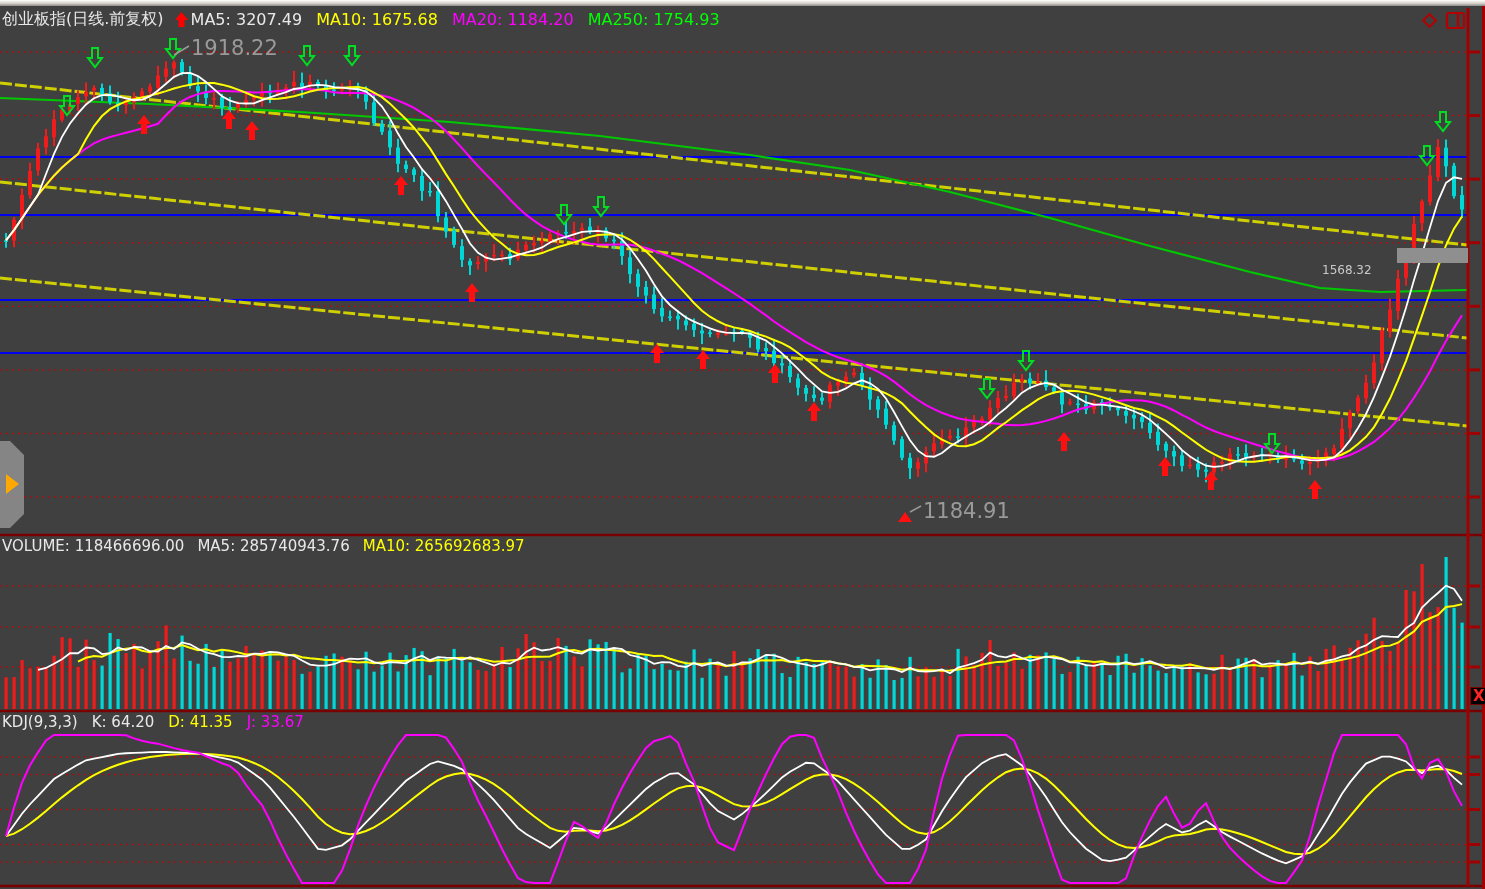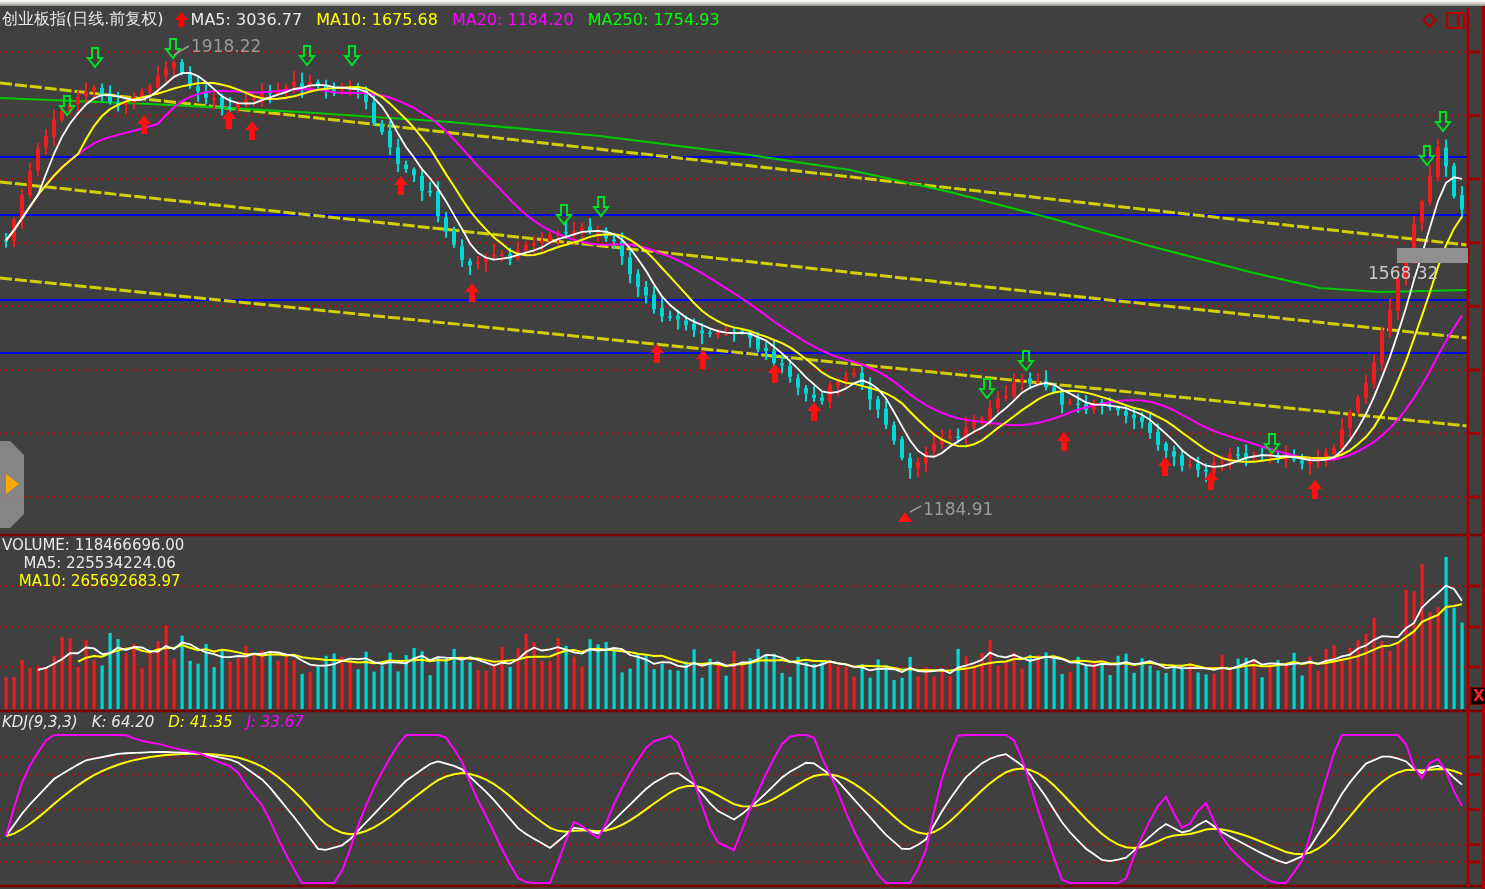--- a/index.html
+++ b/index.html
@@ -7,30 +7,30 @@
          font-family:"DejaVu Sans","Liberation Sans",sans-serif;}
   #chart-svg{position:absolute;left:0;top:0;}
   .top-strip{position:absolute;left:0;top:0;width:1485px;height:6px;
              background:linear-gradient(#ffffff,#d6d2c8 55%,#8a8a8a);}
   .main-header{position:absolute;left:2px;top:7px;height:24px;display:flex;align-items:center;
                font-size:16px;white-space:nowrap;}
   .main-header .sp{margin-left:14px;}
   .hdr-arrow{margin:0 2px 0 10px;}
   .t-white{color:#e8e8e8;} .t-yellow{color:#ffff00;} .t-magenta{color:#ff00ff;} .t-green{color:#00ff00;}
   .win-icons{position:absolute;left:1418px;top:9px;display:flex;gap:3px;}
-  .anno{position:absolute;color:#9a9a9a;font-size:17px;}
+  .anno{position:absolute;color:#9a9a9a;font-size:21px;}
   .anno-high{left:191px;top:36px;}
   .anno-low{left:923px;top:499px;}
   .last-box{position:absolute;left:1397px;top:248px;width:71px;height:15px;background:#8f8f8f;}
-  .last-label{position:absolute;left:1368px;top:263px;color:#c9c9c9;font-size:17px;}
+  .last-label{position:absolute;left:1322px;top:263px;color:#c9c9c9;font-size:12px;}
   .vol-header{position:absolute;left:2px;top:536px;height:20px;display:flex;align-items:center;
-              font-size:15px;white-space:nowrap;flex-direction:column;}
+              font-size:15px;white-space:nowrap;}
   .vol-header .sp{margin-left:13px;}
   .kdj-header{position:absolute;left:2px;top:712px;height:20px;display:flex;align-items:center;
-              font-size:15px;white-space:nowrap;font-style:italic;}
+              font-size:15px;white-space:nowrap;}
   .kdj-header .sp{margin-left:14px;}
   .x-marker{position:absolute;left:1470px;top:687px;color:#ff2222;font-size:15px;font-weight:bold;
             border:1px solid #7a0000;padding:0 2px;line-height:16px;background:#000;}
   .side-tab{position:absolute;left:0;top:441px;width:24px;height:87px;background:rgba(150,150,150,.8);
             clip-path:polygon(0 0,10px 0,24px 14px,24px 73px,10px 87px,0 87px);}
   .side-tab .tri{position:absolute;left:6px;top:33px;width:0;height:0;
             border-top:10px solid transparent;border-bottom:10px solid transparent;
             border-left:13px solid #ffa800;}
 </style>
 </head>
@@ -694,21 +694,21 @@
         <line x1="1468" y1="862" x2="1480" y2="862" stroke="#a00000" stroke-width="3"></line>
       </g>
     </svg>
   <div class="top-strip"></div>
 
   <div class="main-header">
     <span class="t-white">创业板指(日线.前复权)</span>
     <svg class="hdr-arrow" width="15" height="17">
       <polygon points="7.5,1 14,9 10.5,9 10.5,16 4.5,16 4.5,9 1,9" fill="#ff0000"></polygon>
     </svg>
-    <span class="t-white">MA5: 3036.77</span>
+    <span class="t-white">MA5: 3207.49</span>
     <span class="t-yellow sp">MA10: 1675.68</span>
     <span class="t-magenta sp">MA20: 1184.20</span>
     <span class="t-green sp">MA250: 1754.93</span>
   </div>
 
   <div class="win-icons">
     <svg width="23" height="23">
       <rect x="7" y="7" width="9" height="9" transform="rotate(45 11.5 11.5)" fill="none" stroke="#b40000" stroke-width="2"></rect>
     </svg>
     <svg width="24" height="23">
@@ -717,21 +717,21 @@
     </svg>
   </div>
 
   <div class="anno anno-high">1918.22</div>
   <div class="anno anno-low">1184.91</div>
   <div class="last-box"></div>
   <div class="last-label">1568.32</div>
 
   <div class="vol-header">
     <span class="t-white">VOLUME: 118466696.00</span>
-    <span class="t-white sp">MA5: 225534224.06</span>
+    <span class="t-white sp">MA5: 285740943.76</span>
     <span class="t-yellow sp">MA10: 265692683.97</span>
   </div>
 
   <div class="kdj-header">
     <span class="t-white">KDJ(9,3,3)</span>
     <span class="t-white sp">K: 64.20</span>
     <span class="t-yellow sp">D: 41.35</span>
     <span class="t-magenta sp">J: 33.67</span>
   </div>
 

